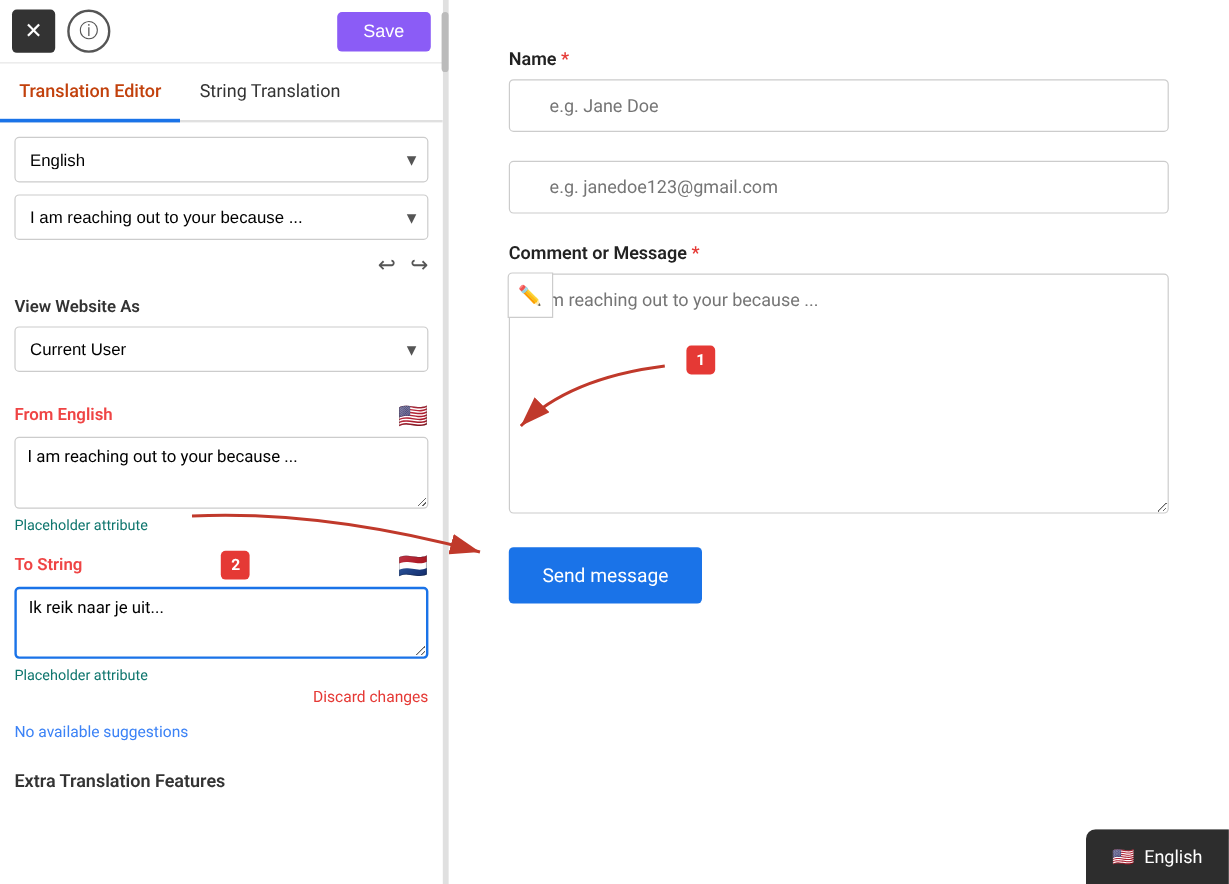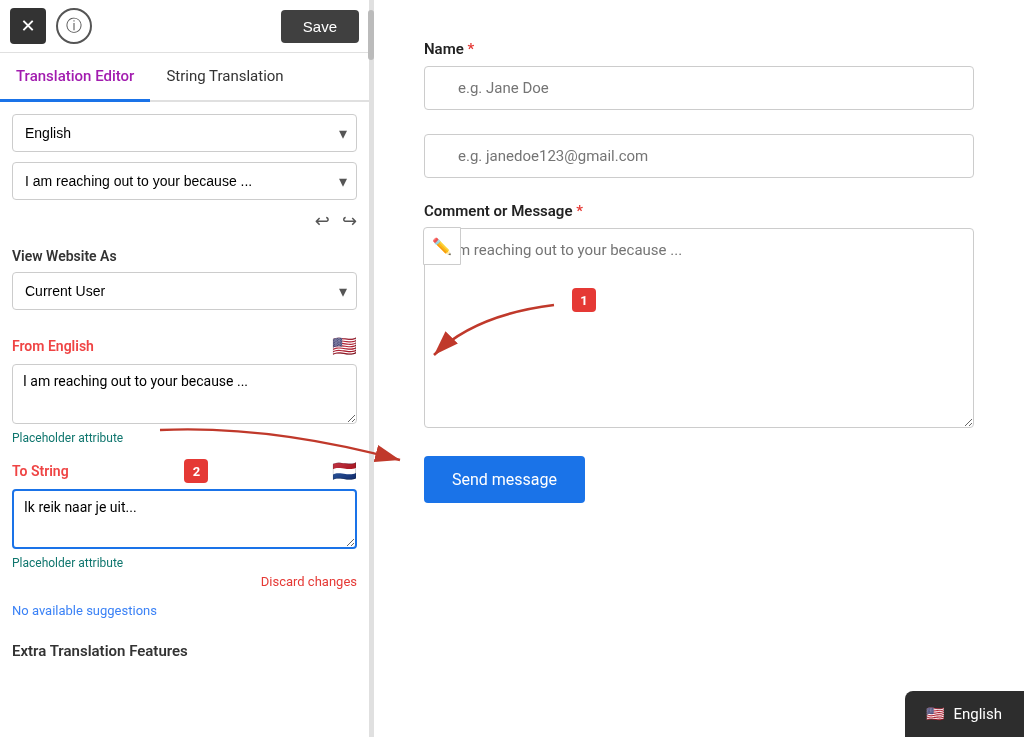--- a/index.html
+++ b/index.html
@@ -40,21 +40,21 @@
       background: transparent;
       border: 2px solid #555;
       border-radius: 50%;
       font-size: 16px;
       cursor: pointer;
       display: flex; align-items: center; justify-content: center;
       color: #555;
     }
     .save-btn {
       margin-left: auto;
-      background: #404040;
+      background: #8b5cf6;
       color: #fff;
       border: none;
       border-radius: 4px;
       padding: 8px 22px;
       font-size: 15px;
       cursor: pointer;
     }
 
     
     .tabs {
@@ -64,21 +64,21 @@
     }
     .tab {
       padding: 14px 16px;
       font-size: 15px;
       cursor: pointer;
       color: #333;
       border-bottom: 3px solid transparent;
       margin-bottom: -2px;
     }
     .tab.active {
-      color: #a21caf;
+      color: #c2410c;
       border-bottom: 3px solid #1a73e8;
       font-weight: 500;
       text-align: center;
     }
 
     
     .left-scroll {
       flex: 1;
       overflow-y: auto;
       padding: 12px;

